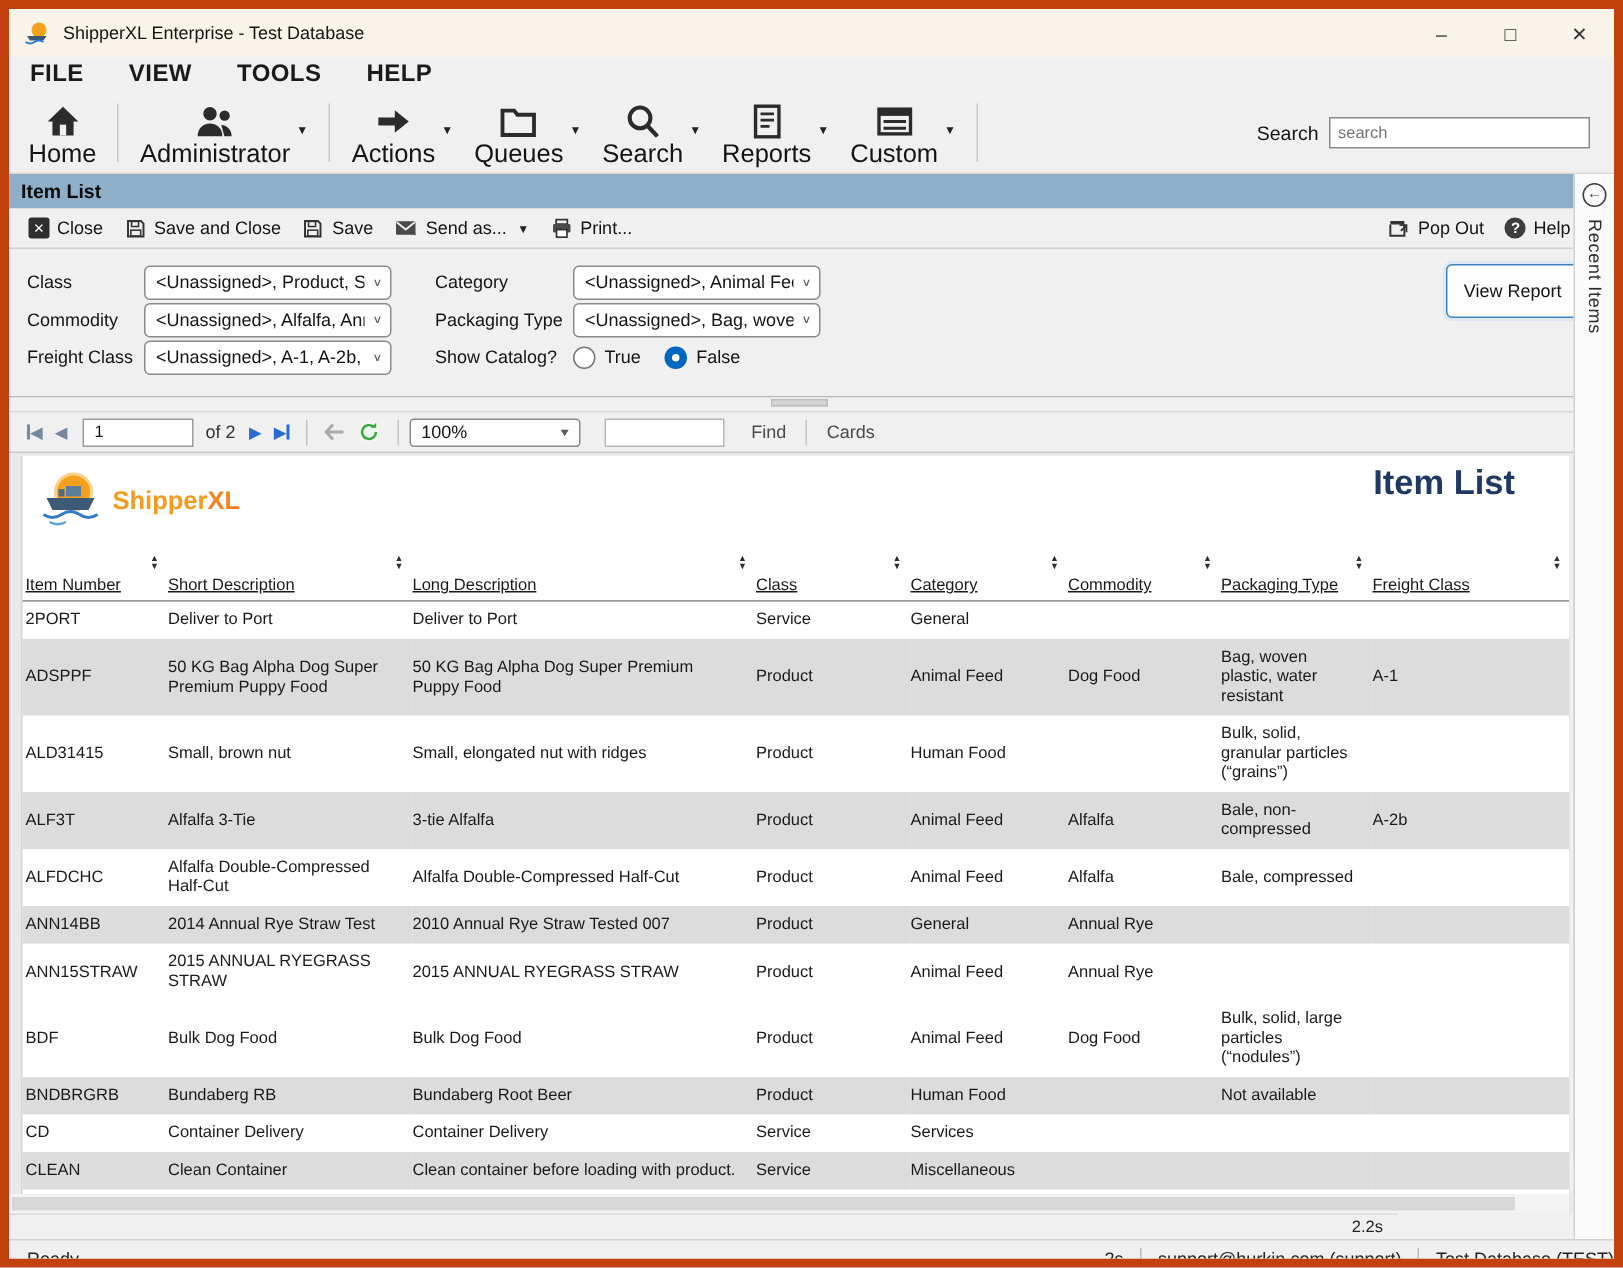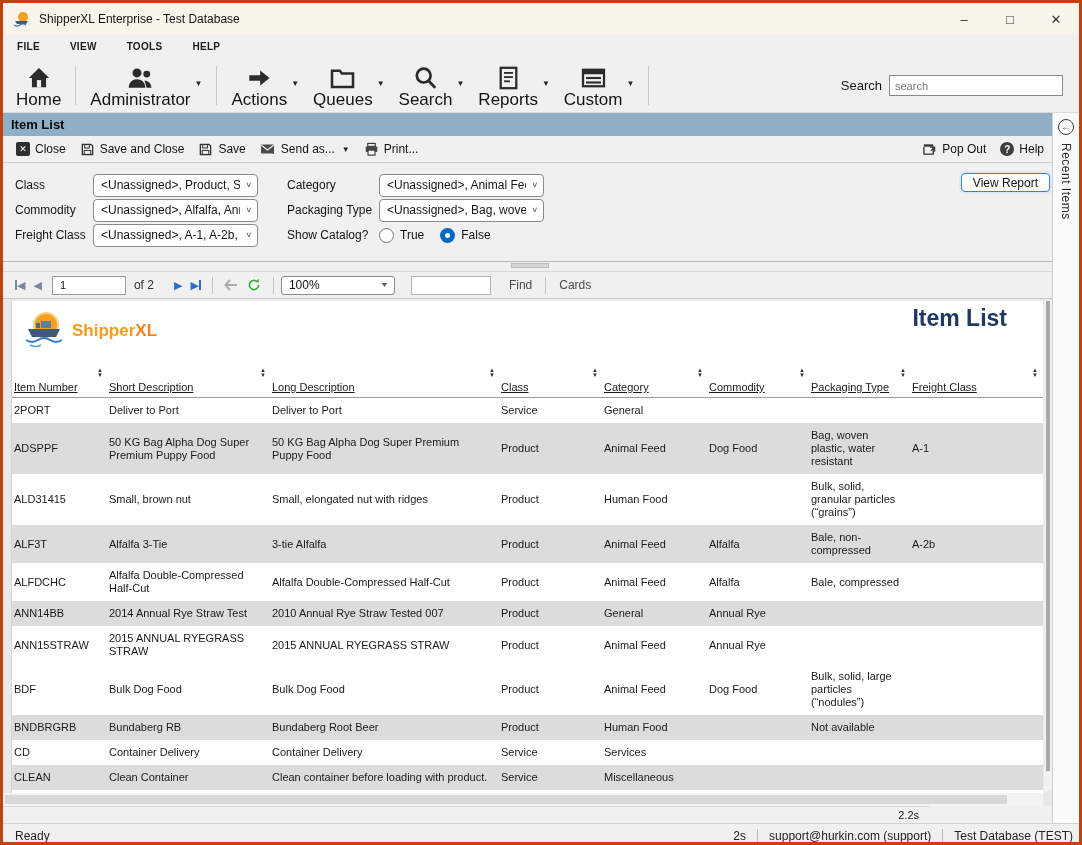--- a/index.html
+++ b/index.html
@@ -1,33 +1,33 @@
 <!DOCTYPE html>
 <html><head>
 <meta charset="utf-8">
 <style>
   * { margin:0; padding:0; box-sizing:border-box; }
   html,body { background:#9aa7ad; }
   body { font-family:"Liberation Sans", sans-serif; }
   .window { position:relative; width:1082px; height:845px; background:#f0f0f0;
-            border:3px solid #c2410c; overflow:hidden; }
+            border:6px solid #c2410c; overflow:hidden; }
 
   
   .titlebar { position:absolute; top:0; left:0; width:100%; height:32px; background:#f8f4e9;
               display:flex; align-items:center; padding-left:10px; }
   .app-logo { width:18px; height:16px; margin-right:8px; flex:0 0 auto; }
   .title-text { font-size:12px; color:#141414; }
   .win-controls { position:absolute; right:0; top:0; height:32px; display:flex; }
   .win-btn { width:46px; height:100%; display:flex; align-items:center; justify-content:center;
              font-size:13px; color:#333; cursor:default; }
 
   
   .menubar { position:absolute; top:32px; left:0; width:100%; height:23px; background:#f0f0f0;
              display:flex; align-items:center; padding-left:14px; }
-  .menu-item { font-size:10px; font-weight:700; color:#1a1a1a; margin-right:30px; letter-spacing:.3px; }
+  .menu-item { font-size:16px; font-weight:700; color:#1a1a1a; margin-right:30px; letter-spacing:.3px; }
 
   
   .toolbar { position:absolute; top:55px; left:0; width:100%; height:55px; background:#f0f0f0;
              border-bottom:1px solid #dadada; display:flex; align-items:stretch; padding:3px 4px 2px 6px; }
   .tb-btn { display:flex; align-items:flex-end; padding:2px 7px; }
   .tb-stack { display:flex; flex-direction:column; align-items:center; }
   .tb-icon { height:28px; display:flex; align-items:center; }
   .tb-label { font-size:17px; color:#141414; line-height:16px; white-space:nowrap; }
   .tb-caret { font-size:8px; color:#222; margin:0 0 20px 4px; }
   .tb-sep { width:1px; background:#c8c8c8; margin:5px 7px; }
@@ -58,37 +58,37 @@
   .f-label { font-size:12px; color:#141414; }
   .combo { display:flex; align-items:center; background:#fff; border:1px solid #8a8a8a; border-radius:4px;
            height:23px; padding:0 5px 0 7px; font-size:12px; color:#141414; }
   .combo .val { flex:1; overflow:hidden; white-space:nowrap; }
   .combo .chev { color:#5a5a5a; font-size:9px; margin-left:5px; transform:scaleY(.8); }
   .radio-group { display:flex; align-items:center; gap:6px; font-size:12px; color:#141414; }
   .radio { width:15px; height:15px; border-radius:50%; border:1px solid #767676; background:#fff; position:relative; }
   .radio.sel { border:none; background:#0067c0; }
   .radio.sel::after { content:""; position:absolute; left:5px; top:5px; width:5px; height:5px;
                       border-radius:50%; background:#fff; }
-  .view-report { position:absolute; top:10px; right:7px; height:19px; padding:0 11px; font-size:12px;
+  .view-report { position:absolute; top:10px; right:7px; height:36px; padding:0 11px; font-size:12px;
                  color:#141414; background:#fdfdfd; border:1px solid #3f82c4; border-radius:4px;
                  box-shadow:0 0 0 2px #dce9f5; font-family:inherit; }
 
   
   .splitter { position:absolute; top:259px; left:0; width:1054px; height:9px; background:#f0f0f0; }
   .grip { width:38px; height:5px; background:#d4d4d4; border:1px solid #bdbdbd; margin:1px auto 0; }
   .report-toolbar { position:absolute; top:268px; left:0; width:1054px; height:28px; background:#f0f0f0;
                     border-top:1px solid #d8d8d8; border-bottom:1px solid #c9c9c9;
                     display:flex; align-items:center; padding:0 8px; font-size:12px; color:#444; }
   .pg { display:flex; align-items:center; margin:0 4px; font-size:11px; }
   .pg .bar { width:2px; height:10px; background:currentColor; }
   .pg-gray { color:#76879e; }
   .pg-blue { color:#2b6bd5; }
   .page-input { width:74px; height:19px; border:1px solid #9a9a9a; background:#fff; font-size:11px;
                 color:#141414; padding:0 7px; margin:0 8px 0 6px; font-family:inherit; }
-  .of-lbl { margin-right:16px; color:#333; }
+  .of-lbl { margin-right:5px; color:#333; }
   .rt-sep { width:1px; height:17px; background:#c4c4c4; margin:0 7px; }
   .zoom-combo { width:114px; height:19px; border-radius:3px; }
   .find-input { width:80px; height:19px; border:1px solid #b5b5b5; background:#fff; margin-left:16px;
                 font-family:inherit; font-size:11px; padding:0 4px; }
   .rt-link { color:#4a4a4a; margin:0 6px; }
 
   
   .report-viewport { position:absolute; top:296px; left:0; width:1054px; height:507px; background:#e9e9e9; overflow:hidden; }
   .report-page { position:absolute; left:8px; top:2px; width:1032px; height:492px; background:#fff;
                  overflow:hidden; border-left:1px solid #d4d4d4; }

